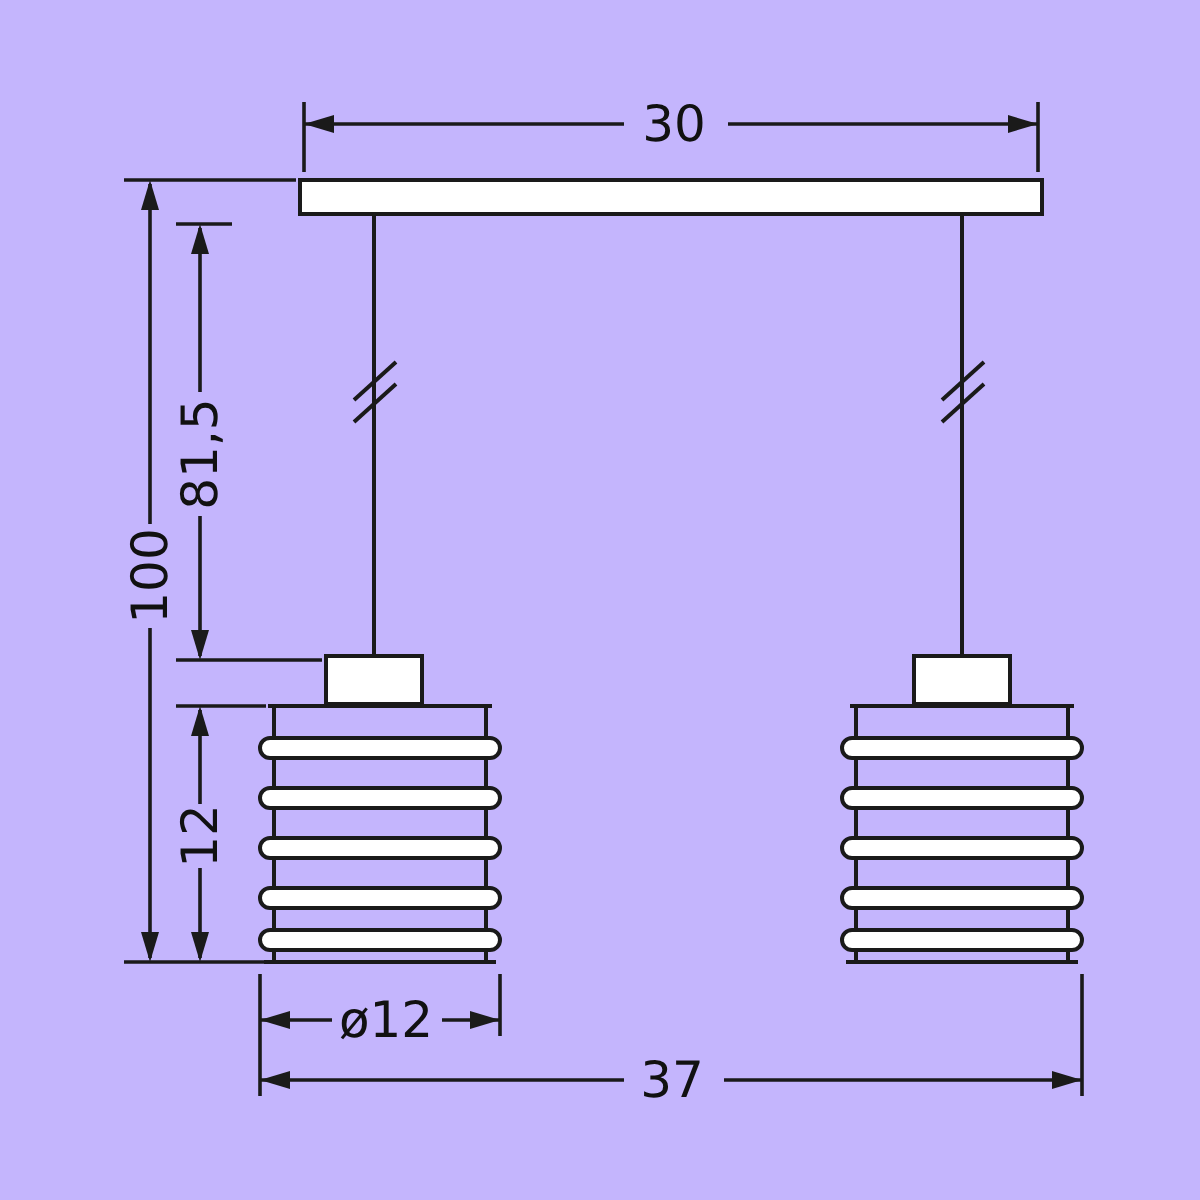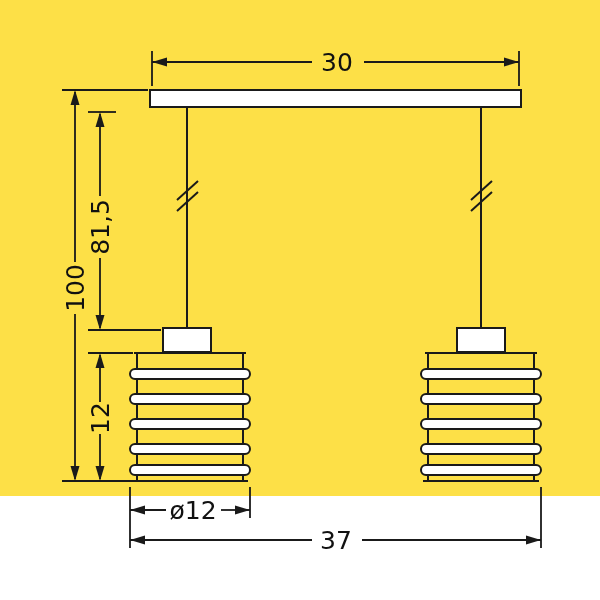--- a/index.html
+++ b/index.html
@@ -5,22 +5,22 @@
   html, body {
     margin: 0;
     padding: 0;
     background: #ffffff;
     width: 600px;
     height: 600px;
     font-family: "DejaVu Sans", sans-serif;
   }
   .drawing-wrap {
     width: 600px;
-    height: 496px;
-    background: #fde047;
+    height: 600px;
+    background: #c4b5fd;
   }
   svg {
     display: block;
   }
   .ln {
     stroke: #1a1a1a;
     stroke-width: 2;
     fill: none;
   }
   .thin {

